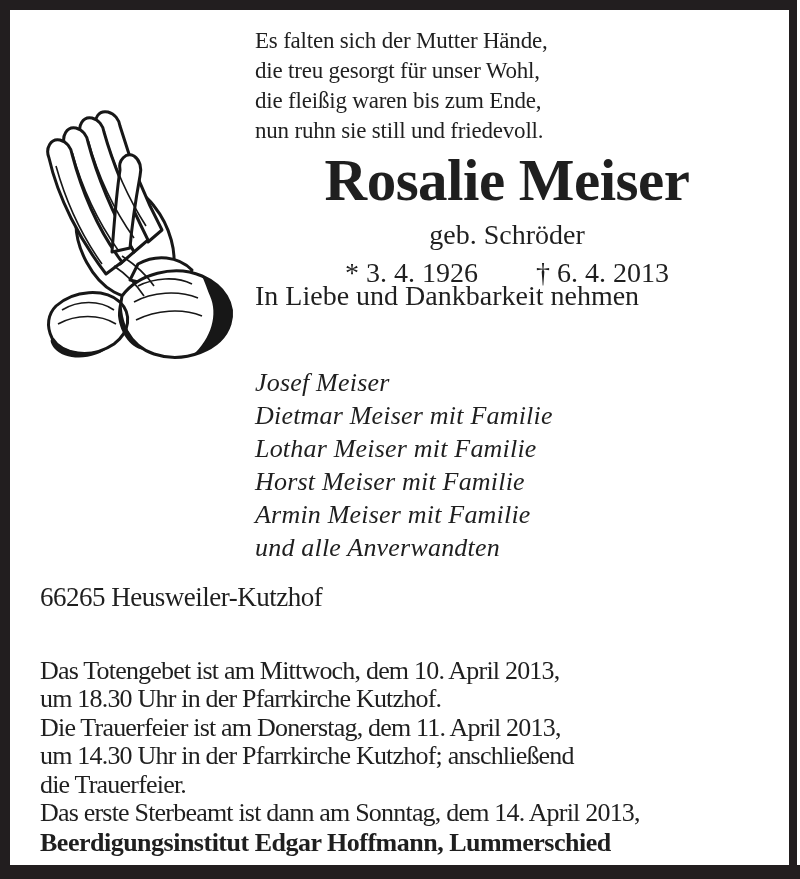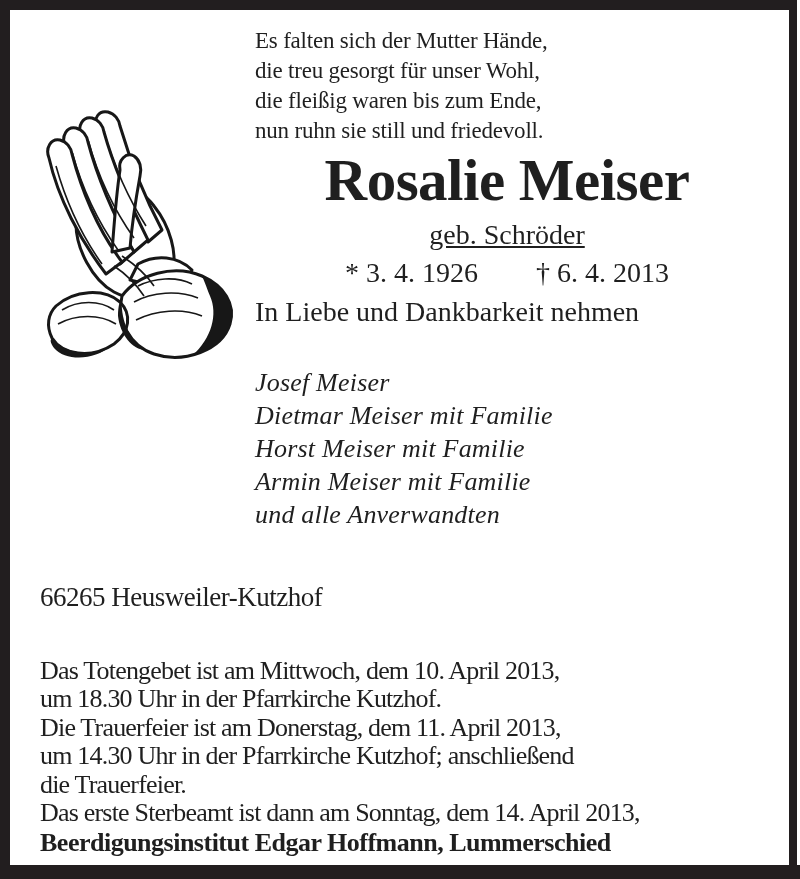--- a/index.html
+++ b/index.html
@@ -33,26 +33,26 @@
     white-space: nowrap;
   }
 
   
   .center-col { left: 250px; top: 150px; width: 514px; text-align: center; }
   .deceased-name {
     font-size: 59px; font-weight: bold;
     line-height: 60px; letter-spacing: -0.5px;
     white-space: nowrap;
   }
-  .maiden { font-size: 28px; line-height: 32px; margin-top: 9px; text-decoration: underline; }
+  .maiden { font-size: 28px; line-height: 32px; margin-top: 9px; }
   .dates  { margin-top: 6px; font-size: 28px; line-height: 32px;
             display: flex; justify-content: center; gap: 58px; white-space: nowrap; }
 
   .farewell-intro {
-    left: 255px; top: 294px;
+    left: 255px; top: 278px;
     font-size: 28px; line-height: 35px;
     white-space: nowrap;
   }
   .mourners {
     left: 255px; top: 366px;
     font-style: italic;
     font-size: 26px; line-height: 33px;
     letter-spacing: 0.2px;
     white-space: nowrap;
   }
@@ -140,20 +140,21 @@
   </div>
 </div>
 
 <div class="abs farewell-intro">
   <div>In Liebe und Dankbarkeit nehmen</div>
 </div>
 
 <div class="abs mourners">
   <div>Josef Meiser</div>
   <div>Dietmar Meiser mit Familie</div>
+  <div>Lothar Meiser mit Familie</div>
   <div>Horst Meiser mit Familie</div>
   <div>Armin Meiser mit Familie</div>
   <div>und alle Anverwandten</div>
 </div>
 
 <div class="abs address">66265 Heusweiler-Kutzhof</div>
 
 <div class="abs schedule">
   <div>Das Totengebet ist am Mittwoch, dem 10. April 2013,</div>
   <div>um 18.30 Uhr in der Pfarrkirche Kutzhof.</div>

